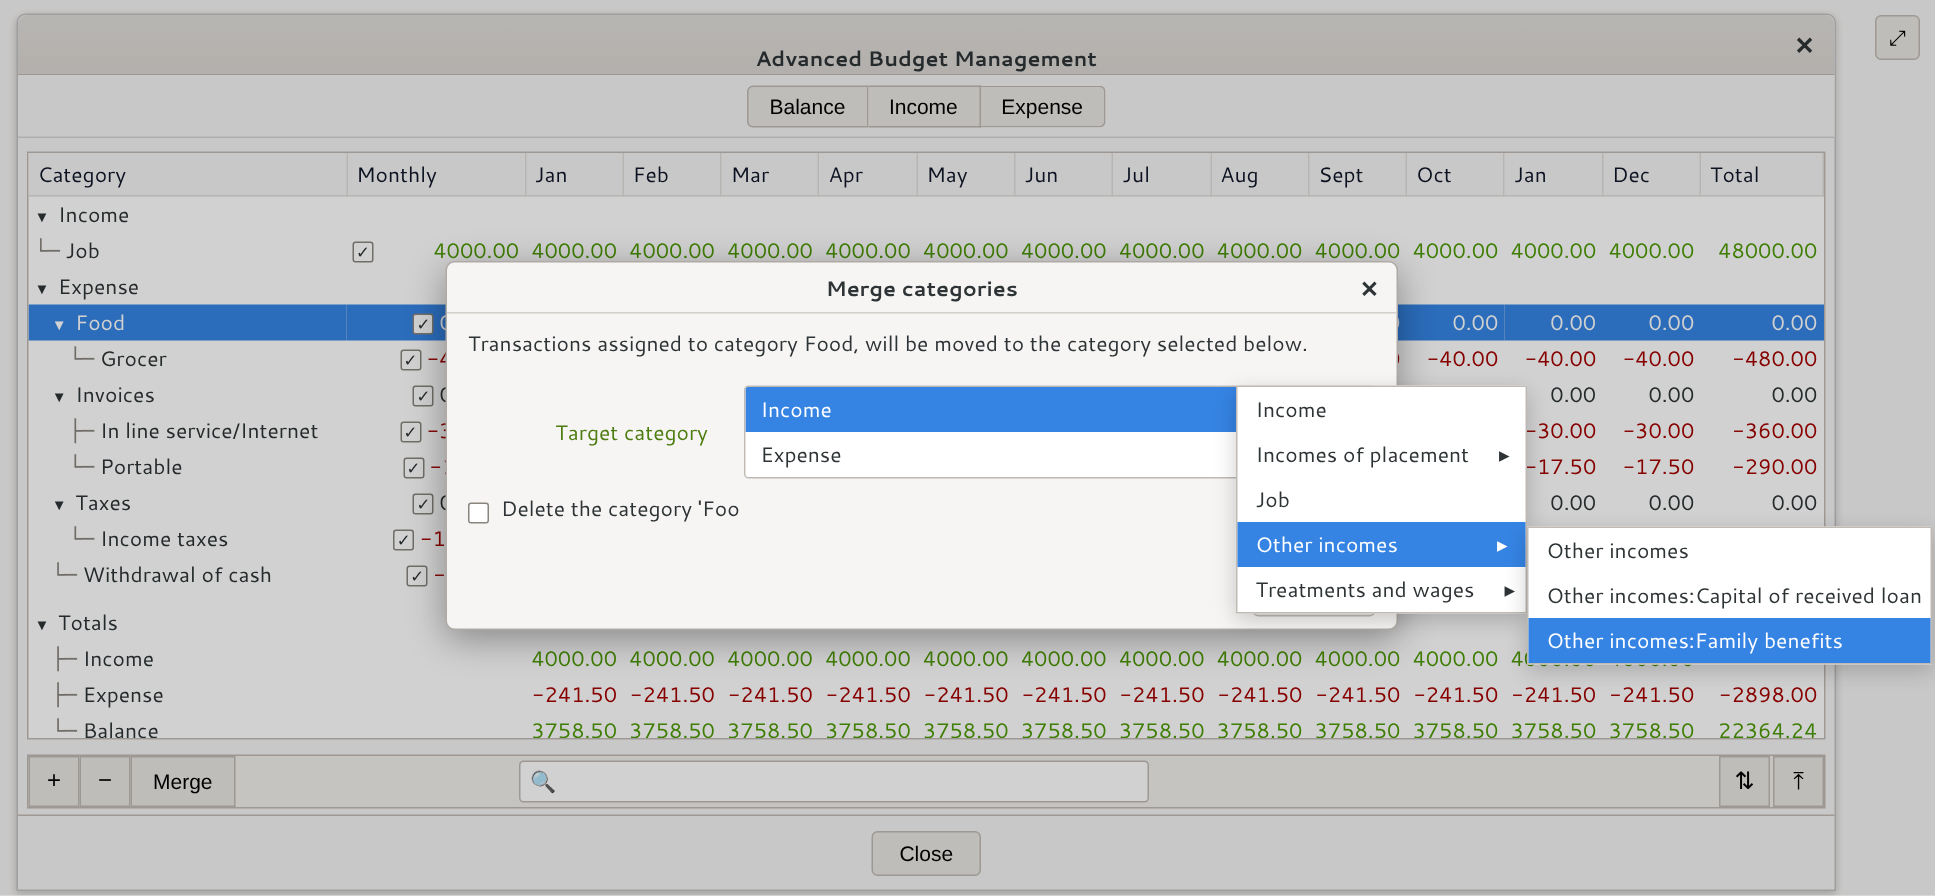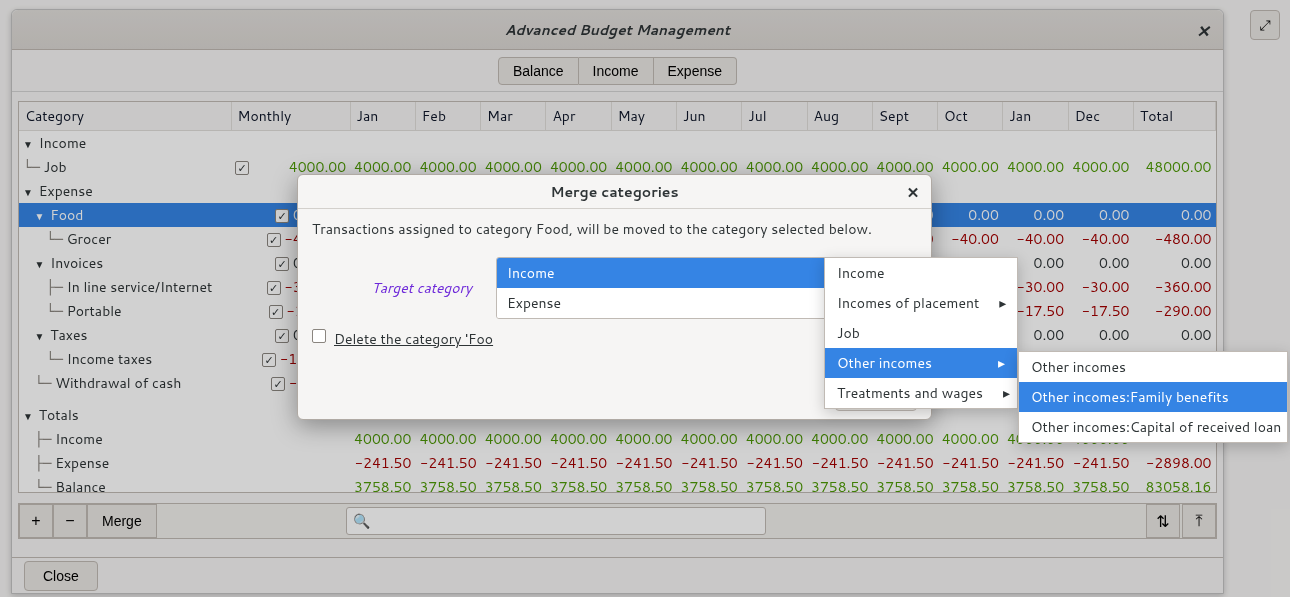--- a/index.html
+++ b/index.html
@@ -21,25 +21,24 @@
       border: 1px solid #c3c3c3;
       border-radius: 6px 6px 0 0;
       box-shadow: 0 2px 6px rgba(0,0,0,0.2);
     }
     .titlebar {
       height: 40px;
       background: linear-gradient(#e1dedb, #dad6d2);
       border-bottom: 1px solid #bfb8b1;
       border-radius: 6px 6px 0 0;
       display: flex;
-      align-items: center;
+      align-items: flex-end;
       justify-content: center;
       position: relative;
       font-weight: bold;
-      font-style: italic;
     }
     .titlebar-close {
       position: absolute;
       right: 10px; top: 10px;
       width: 20px; height: 20px;
       display: flex; align-items: center; justify-content: center;
       cursor: pointer;
       font-size: 16px;
     }
     .subtoolbar {
@@ -142,23 +141,23 @@
       color:#888;
     }
     .search-box input {
       border:none; outline:none; flex:1; font-size:14px;
     }
     .right-tb { display:flex; gap:2px; margin-left:auto; }
 
     .footer {
       position: absolute;
       left: 0; right: 0; bottom: 0;
-      height: 36px;
+      height: 50px;
       border-top: 1px solid #c0bab4;
-      display:flex; align-items:center; justify-content:flex-start;
+      display:flex; align-items:center; justify-content:center;
       padding: 0 12px;
     }
     .btn {
       border: 1px solid #c0bab4;
       background: #eae7e3;
       border-radius: 4px;
       padding: 6px 18px;
       cursor: pointer;
       font-size: 14px;
     }
@@ -202,37 +201,37 @@
     }
     .dialog-close {
       position:absolute; right:8px; top:7px;
       width:20px; height:20px;
       display:flex; align-items:center; justify-content:center;
       cursor:pointer; font-size: 15px;
     }
     .dialog-body { padding: 10px 14px 0 14px; }
     .dialog-text { margin-bottom: 18px; color:#2e3436; }
     .field-row { display:flex; align-items:center; gap: 24px; margin-bottom: 10px; }
-    .field-label { width: 160px; text-align:right; color:#6d28d9;font-style:italic; }
+    .field-label { width: 160px; text-align:right; color:#4d7c0f; }
     .combo {
       flex:1;
       border: 1px solid #c0bab4;
       border-radius: 3px;
       overflow: hidden;
     }
     .combo-row {
       height: 30px;
       display:flex; align-items:center; justify-content:space-between;
       padding: 0 10px;
       background: #fff;
       cursor: pointer;
     }
     .combo-row.sel { background:#3584e4; color:#fff; }
     .chevr { font-size: 16px; }
-    .check-row { display:flex; align-items:flex-start; gap:8px; margin: 6px 0 0 0; text-decoration: underline; }
+    .check-row { display:flex; align-items:flex-end; gap:8px; margin: 6px 0 0 0; }
     .dialog-footer {
       position:absolute; left:0; right:0; bottom:0;
       height: 46px;
       display:flex; align-items:center; justify-content:flex-end;
       padding: 0 14px; gap: 8px;
     }
 
     
     .menu {
       position: absolute;
@@ -453,21 +452,21 @@
           <td class="num pos">3758.50</td>
           <td class="num pos">3758.50</td>
           <td class="num pos">3758.50</td>
           <td class="num pos">3758.50</td>
           <td class="num pos">3758.50</td>
           <td class="num pos">3758.50</td>
           <td class="num pos">3758.50</td>
           <td class="num pos">3758.50</td>
           <td class="num pos">3758.50</td>
           <td class="num pos">3758.50</td>
-          <td class="num pos">83058.16</td>
+          <td class="num pos">22364.24</td>
         </tr>
       </tbody>
     </table>
   </div>
 
   <div class="bottom-toolbar">
     <button class="tb-btn">
         <span>+</span>
       </button>
     <button class="tb-btn">
@@ -545,19 +544,19 @@
   <div class="menu-item">
     <span>Treatments and wages</span>
     <span>▸</span>
   </div>
 </div>
 
 <div class="menu" style="left:1018px; top:351px; width:270px;">
   <div class="menu-item">
     <span>Other incomes</span>
   </div>
+  <div class="menu-item">
+    <span>Other incomes:Capital of received loan</span>
+  </div>
   <div class="menu-item sel">
     <span>Other incomes:Family benefits</span>
   </div>
-  <div class="menu-item">
-    <span>Other incomes:Capital of received loan</span>
-  </div>
 </div>
 
 </body></html>

